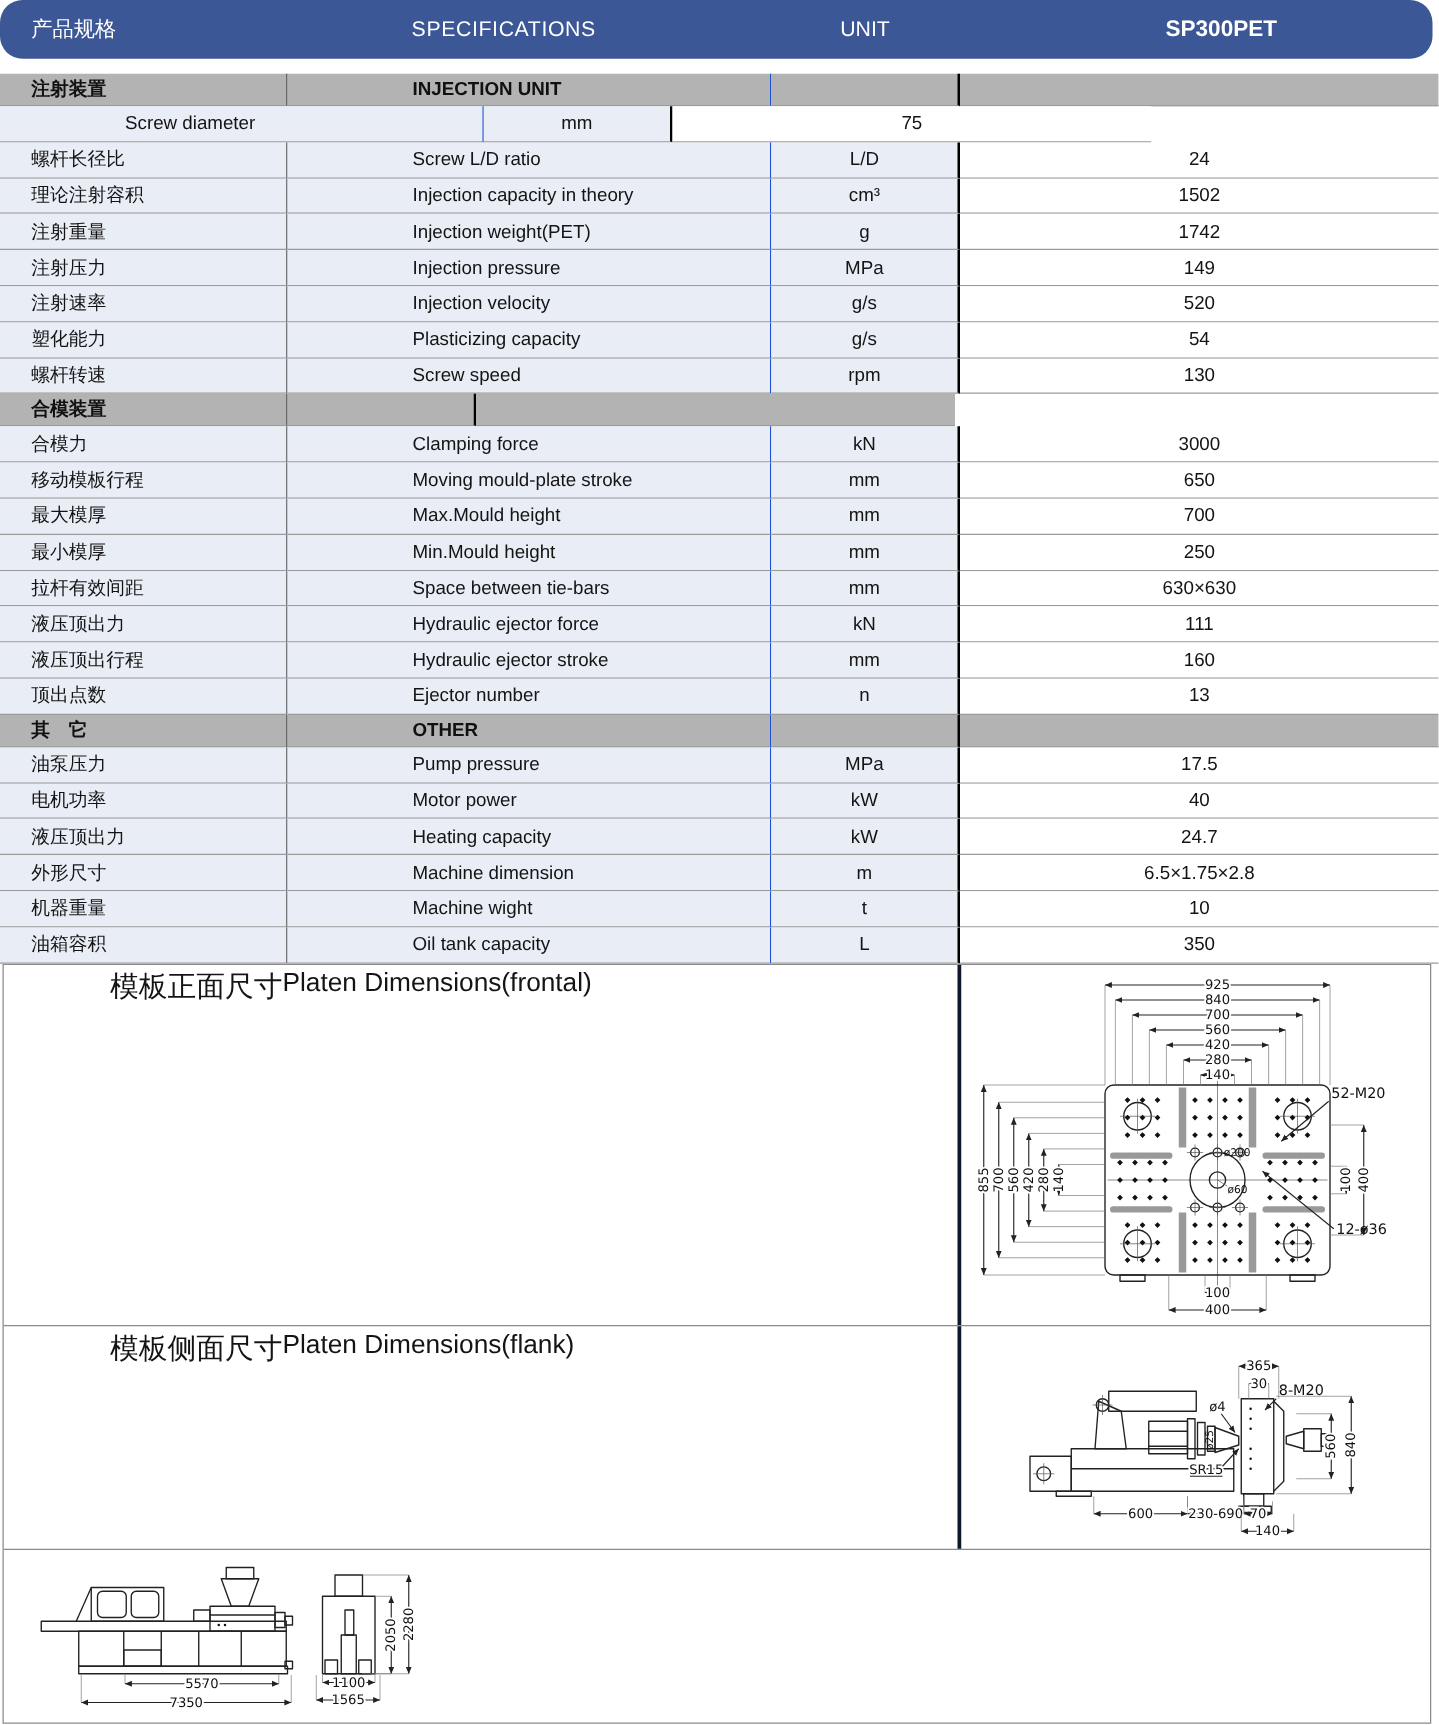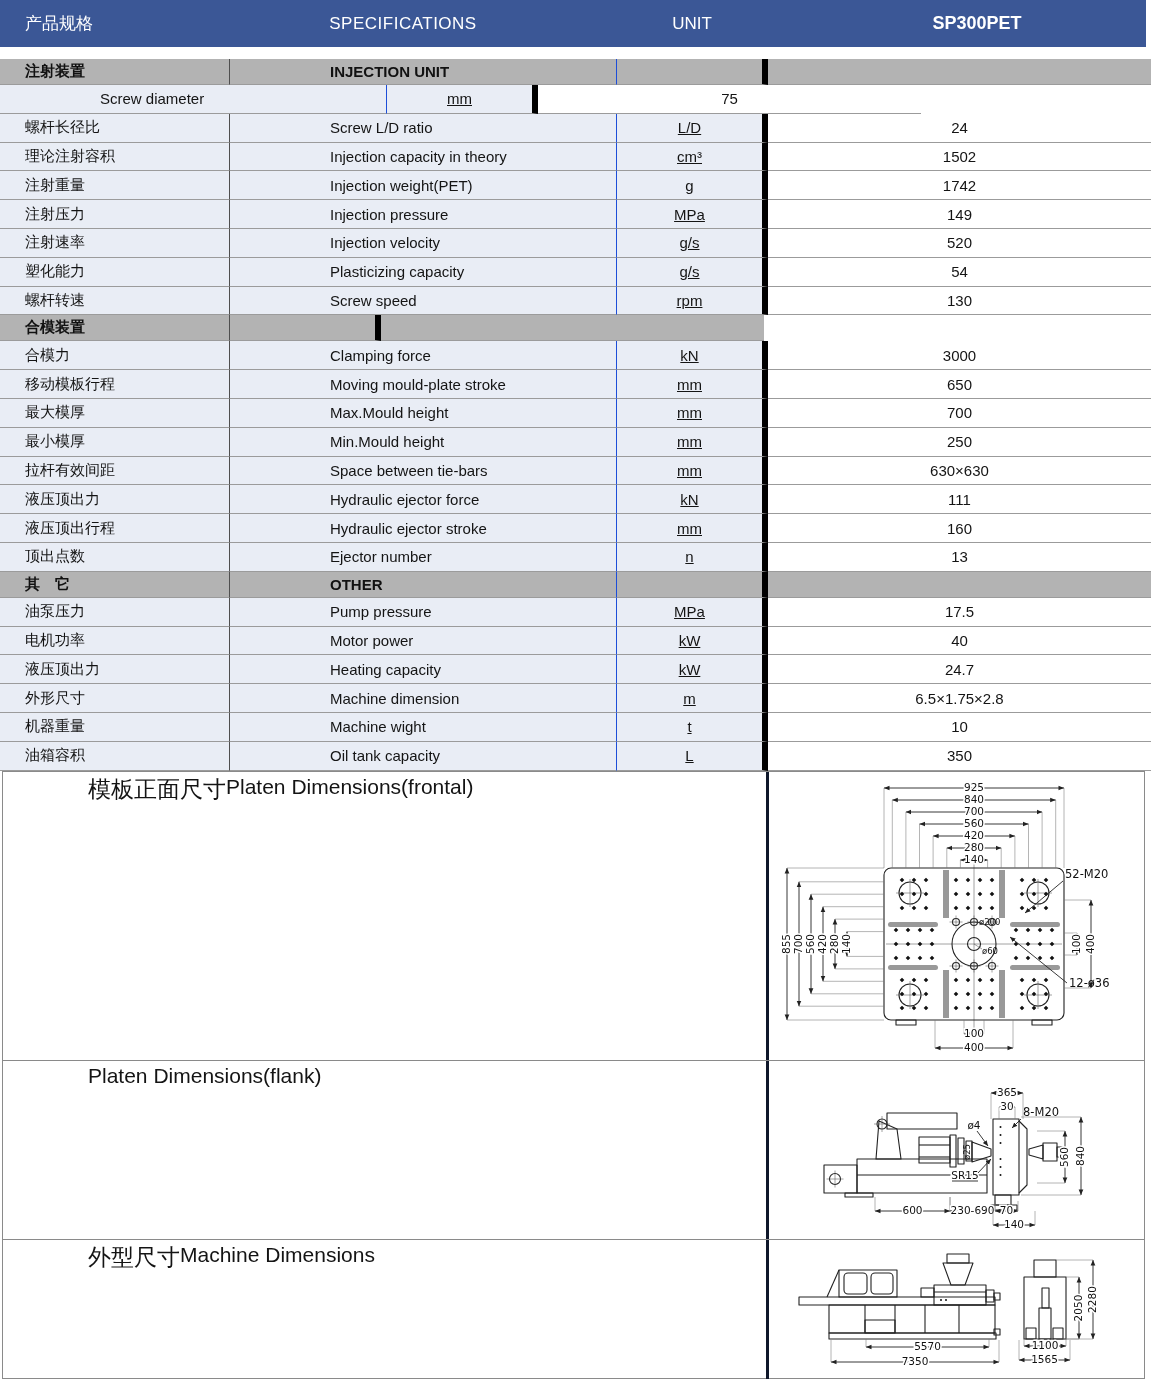--- a/index.html
+++ b/index.html
@@ -2,36 +2,36 @@
 <html style="--header-bg: #3b5796; --header-text: #ffffff; --section-bg: #b3b3b3; --row-bg: #e9edf5;"><head>
 <meta charset="utf-8">
 <style>
   html,body{margin:0;padding:0;background:#fff;}
   .page{position:relative;width:1151px;height:1380px;background:#fff;overflow:hidden;
         font-family:"Liberation Sans","DejaVu Sans",sans-serif;color:#141414;}
 
   
   .header-band{position:absolute;top:0;left:0;width:1146px;height:47px;
                background:var(--header-bg,#3b5796);color:var(--header-text,#fff);
-               display:flex;align-items:center;}
+               display:flex;align-items:center;border-radius:18px;}
   .hc{font-size:17px;}
   .hc1{width:230px;padding-left:25px;box-sizing:border-box;}
   .hc2{width:346px;text-align:center;letter-spacing:.5px;}
   .hc3{width:232px;text-align:center;}
   .hc4{width:338px;text-align:center;font-weight:bold;font-size:18px;}
 
   
   .spec-table{position:absolute;top:59px;left:0;width:1151px;}
   .tr{display:flex;}
   .tr-data{height:28.8px;}
   .tr-section{height:26px;}
   .td{box-sizing:border-box;border-bottom:1px solid #9b9b9b;display:flex;align-items:center;font-size:15px;}
   .c1{width:230px;padding-left:25px;background:var(--row-bg,#e9edf5);border-right:1px solid #4f4f4f;}
   .c2{width:387px;padding-left:100px;background:var(--row-bg,#e9edf5);border-right:1px solid #1d4ed8;}
-  .c3{width:151px;justify-content:center;background:var(--row-bg,#e9edf5);border-right:6px solid #000000;text-decoration:underline;}
+  .c3{width:151px;justify-content:center;background:var(--row-bg,#e9edf5);border-right:2px solid #000000;}
   .c4{width:383px;justify-content:center;background:#fff;}
   .tr-section .td{background:var(--section-bg,#b3b3b3);font-weight:bold;color:#111;}
 
   
   .diagrams{position:absolute;top:771px;left:2px;width:1143px;height:608px;
             border:1px solid #8a8a8a;box-sizing:border-box;display:flex;flex-direction:column;background:#fff;}
   .diag-row{display:flex;}
   .dr1{height:288px;border-bottom:1px solid #8a8a8a;}
   .dr2{height:178px;border-bottom:1px solid #8a8a8a;}
   .dr3{height:139px;}
@@ -366,20 +366,21 @@
             <text class="callout" x="300" y="215">12-ø36</text>
             <text class="small" x="210" y="153">ø200</text>
             <text class="small" x="213" y="182">ø60</text>
           </g>
         </svg>
       </div>
     </div>
 
     <div class="diag-row dr2">
       <div class="diag-label">
+        <div class="dl-cn">模板侧面尺寸</div>
         <div class="dl-en">Platen Dimensions(flank)</div>
       </div>
       <div class="diag-fig">
         <svg width="374" height="177" viewBox="0 0 374 177">
           <defs>
             <marker id="ark" viewBox="0 0 8 8" refX="7" refY="4" markerWidth="7" markerHeight="7" orient="auto-start-reverse">
               <path d="M0,1 L7,4 L0,7 Z" fill="#222"></path>
             </marker>
           </defs>
           <g class="shape">
@@ -462,24 +463,20 @@
             <text class="dim" x="196" y="118">SR15</text>
             <line class="dln" x1="183" y1="120" x2="209" y2="120"></line>
             <line class="dln" x1="209" y1="112" x2="222" y2="98" marker-end="url(#ark)"></line>
             <text class="small" x="201" y="91" transform="rotate(-90 201 91)" text-anchor="middle">ø25</text>
           </g>
         </svg>
       </div>
     </div>
 
     <div class="diag-row dr3">
-      <div class="diag-label">
-        <div class="dl-cn">外型尺寸</div>
-        <div class="dl-en">Machine Dimensions</div>
-      </div>
       <div class="diag-fig">
         <svg width="374" height="139" viewBox="0 0 374 139">
           <defs>
             <marker id="arm" viewBox="0 0 8 8" refX="7" refY="4" markerWidth="7" markerHeight="7" orient="auto-start-reverse">
               <path d="M0,1 L7,4 L0,7 Z" fill="#222"></path>
             </marker>
           </defs>
           <g class="shape">
             <rect x="30" y="57" width="196" height="8"></rect>
             <line x1="58" y1="57" x2="70" y2="30"></line>

